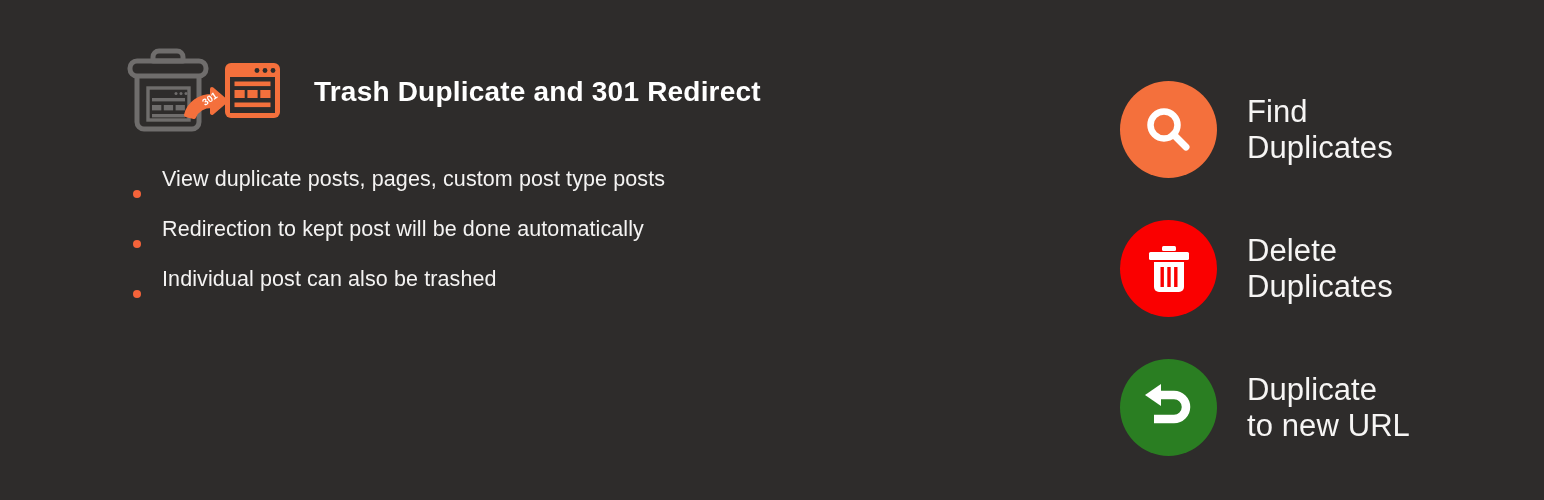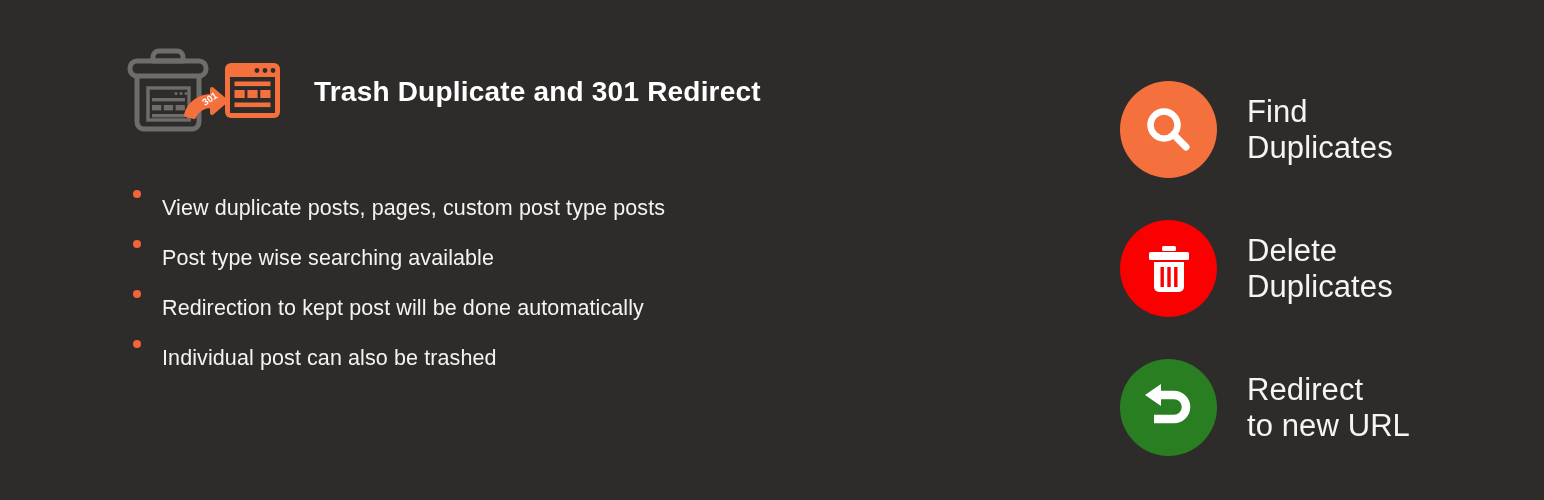--- a/index.html
+++ b/index.html
@@ -70,21 +70,21 @@
     left: 131px;
     top: 169px;
     list-style: none;
   }
 
   .feature-item {
     position: relative;
     height: 50px;
     padding-left: 31px;
     display: flex;
-    align-items: flex-end;
+    align-items: flex-start;
   }
 
   .feature-bullet {
     position: absolute;
     left: 2px;
     top: 21px;
     width: 8px;
     height: 8px;
     border-radius: 50%;
     background: #f4633a;
@@ -193,24 +193,20 @@
       <div class="page-title">Trash Duplicate and 301 Redirect</div>
     </div>
 
     <ul class="feature-list">
       <li class="feature-item">
         <span class="feature-bullet"></span>
         <span class="feature-text">View duplicate posts, pages, custom post type posts</span>
       </li>
       <li class="feature-item">
         <span class="feature-bullet"></span>
-        <span class="feature-text">Post type wise searching available</span>
-      </li>
-      <li class="feature-item">
-        <span class="feature-bullet"></span>
         <span class="feature-text">Redirection to kept post will be done automatically</span>
       </li>
       <li class="feature-item">
         <span class="feature-bullet"></span>
         <span class="feature-text">Individual post can also be trashed</span>
       </li>
     </ul>
   </div>
 
   <div class="badge-col">
@@ -246,18 +242,18 @@
     </div>
 
     <div class="badge">
       <div class="badge-circle" style="background:#2a7e22;">
         <svg width="56" height="52" viewBox="0 0 56 52" xmlns="http://www.w3.org/2000/svg" aria-hidden="true">
           <path d="M16 13 H33 a12 12 0 0 1 0 24 H13" fill="none" stroke="#ffffff" stroke-width="8.5" stroke-linecap="butt" stroke-linejoin="miter"></path>
           <path d="M20 2 L20 24 L4 13 Z" fill="#ffffff"></path>
         </svg>
       </div>
       <div class="badge-label">
-        <span class="l1">Redirect</span>
+        <span class="l1">Duplicate</span>
         <span class="l2">to new URL</span>
       </div>
     </div>
   </div>
 </div>
 
 </body></html>

